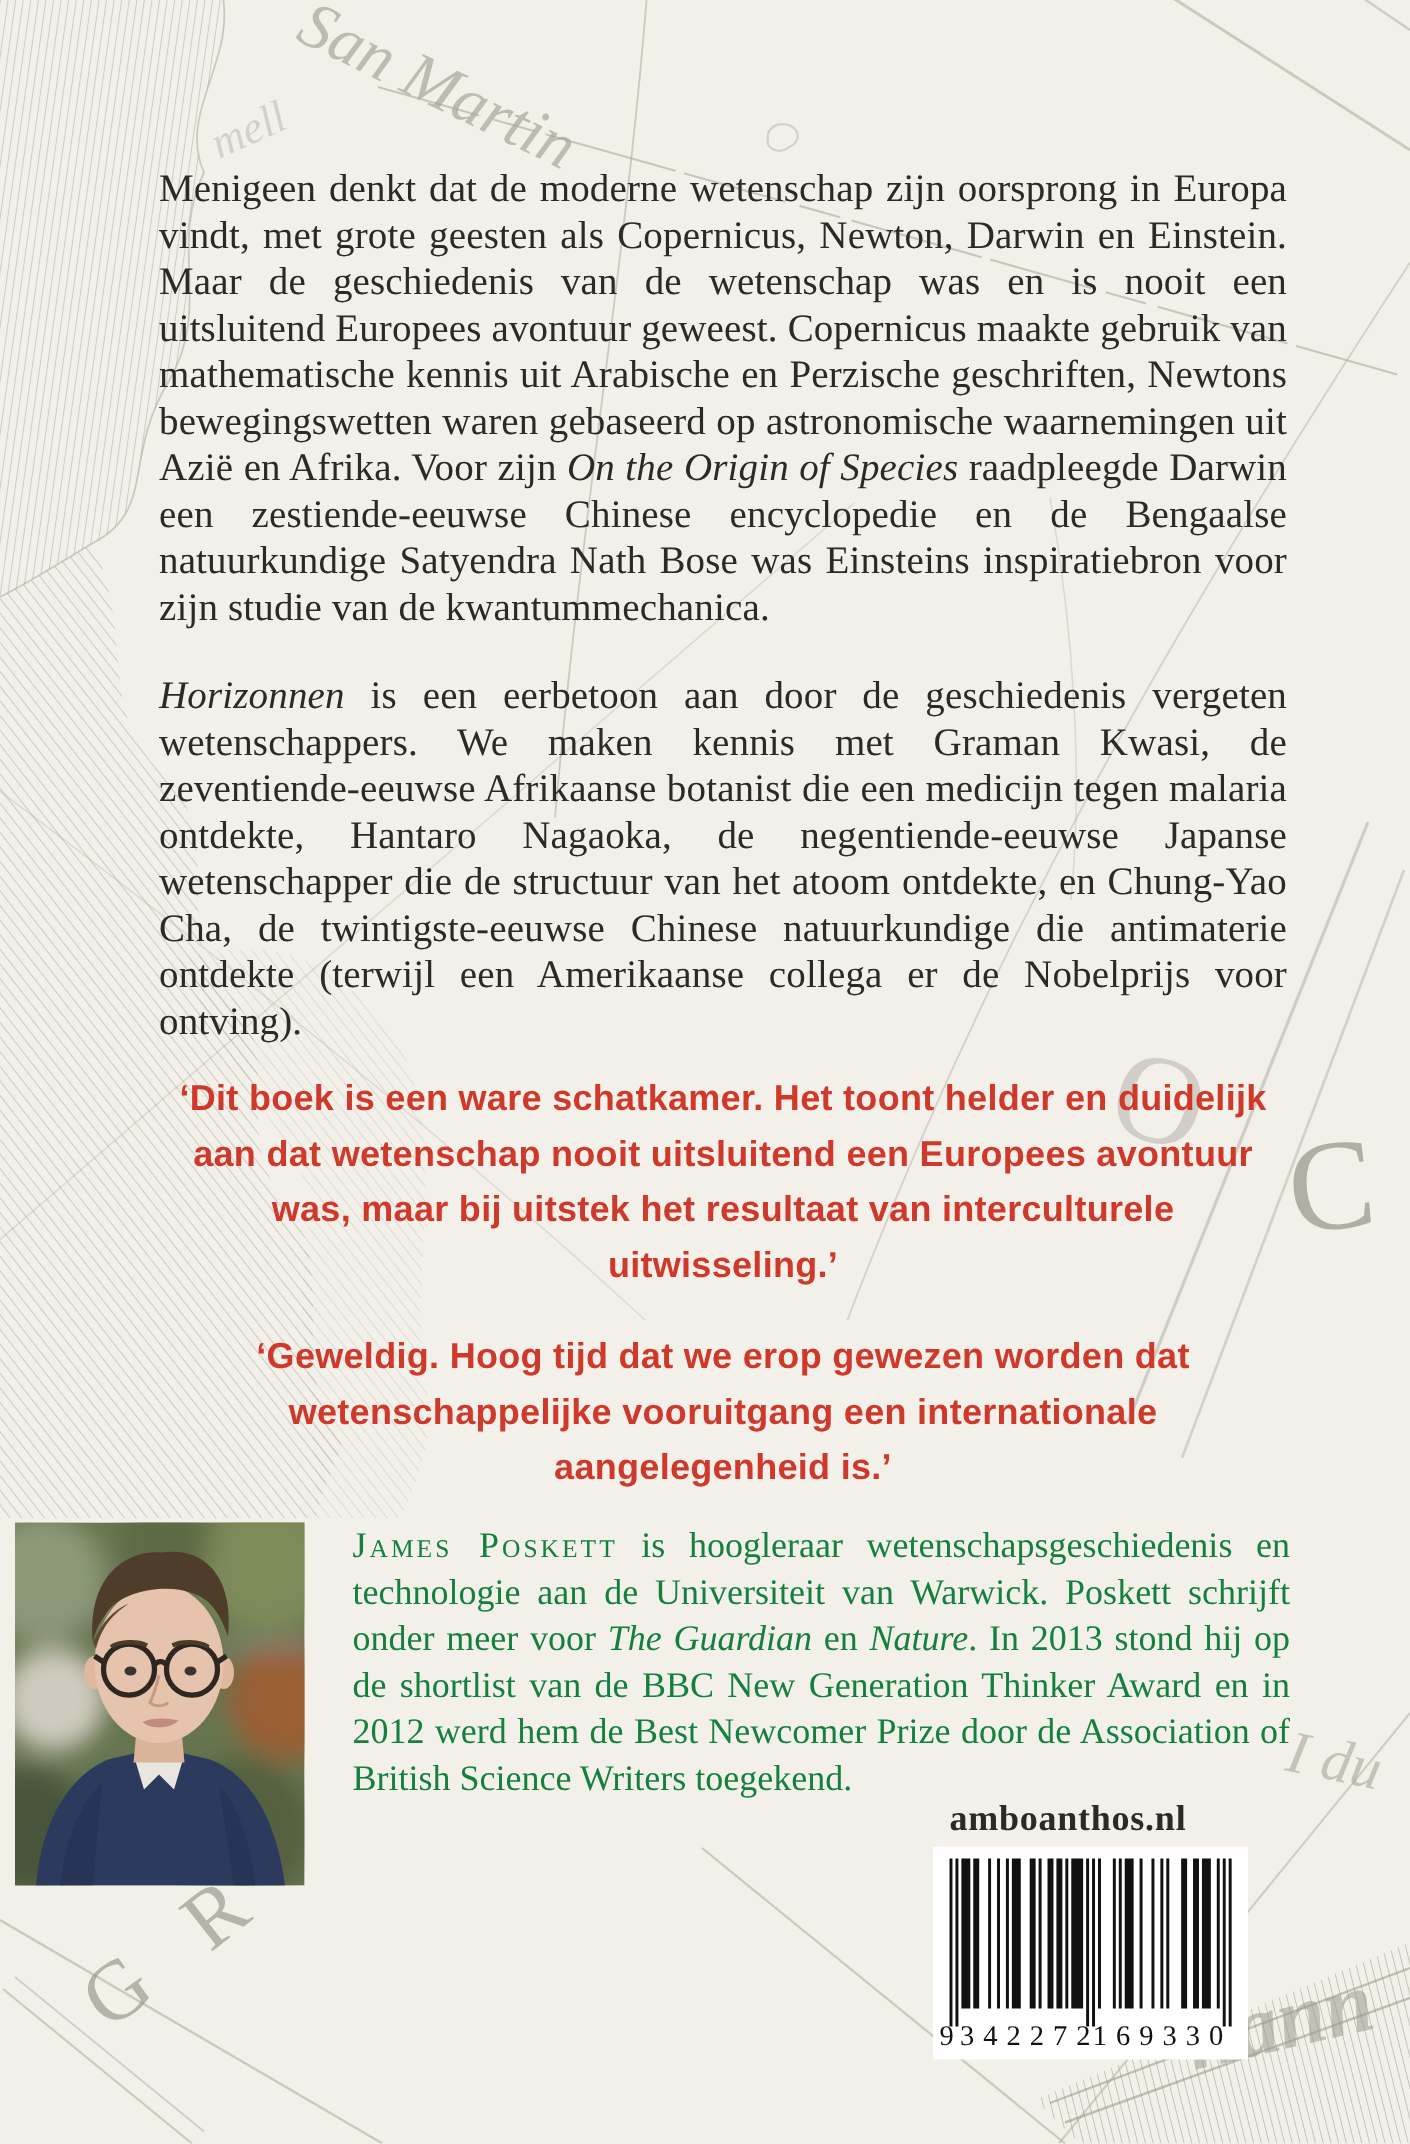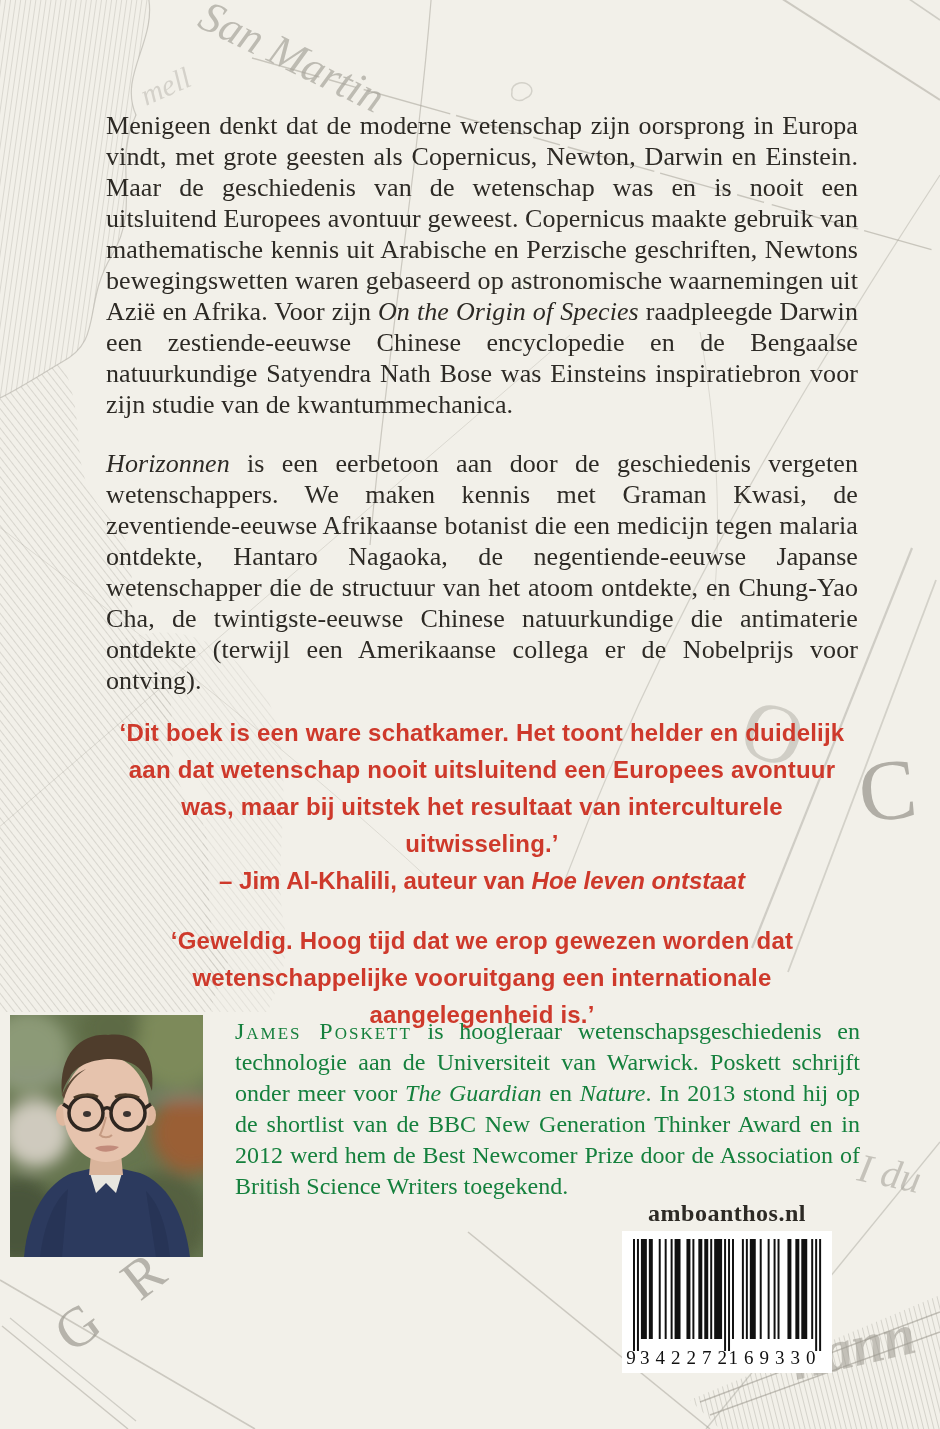--- a/index.html
+++ b/index.html
@@ -27,21 +27,21 @@
   .quote-text{font-size:24px;line-height:37px;letter-spacing:0.2px;}
   .quote-attr{font-size:24px;line-height:34px;margin-top:2px;}
   .it{font-style:italic;}
   .sc{font-variant:small-caps;letter-spacing:2px;}
 
   .photo{position:absolute;left:10px;top:1015px;width:193px;height:242px;}
   .bio{
     position:absolute;left:235px;top:1016px;width:625px;margin:0;
     color:#15803d;font-size:24px;line-height:31px;text-align:justify;
   }
-  .publisher{position:absolute;left:622px;top:1200px;width:210px;}
+  .publisher{position:absolute;left:622px;top:1200px;width:180px;}
   .website{
     text-align:center;font-weight:bold;font-size:24px;color:#2d2a25;
     font-family:"Liberation Serif", serif;margin-bottom:4px;letter-spacing:0.5px;
   }
   .barcode-box{width:210px;height:142px;background:#ffffff;position:relative;}
   .barcode-box svg{position:absolute;left:0;top:0;}
   .barcode-digits{
     position:absolute;left:0;bottom:4px;width:100%;display:flex;
     font-family:"Liberation Serif", serif;font-size:19px;color:#111;
   }
@@ -105,21 +105,20 @@
     <text class="map-script" transform="translate(796,1380) rotate(-13)" font-size="58" font-weight="bold" opacity="0.55" fill="#9d9a91">hann</text>
   </g>
 </svg>
 
 <div class="column">
   <p class="body gap"><span>Menigeen denkt dat de moderne wetenschap zijn oorsprong in Europa vindt, met grote geesten als Copernicus, Newton, Darwin en Einstein. Maar de geschiedenis van de wetenschap was en is nooit een uitsluitend Europees avontuur geweest. Copernicus maakte gebruik van mathematische kennis uit Arabische en Perzische geschriften, Newtons bewegingswetten waren gebaseerd op astronomische waarnemingen uit Azië en Afrika. Voor zijn </span><span class="it">On the Origin of Species</span><span> raadpleegde Darwin een zestiende-eeuwse Chinese encyclopedie en de Bengaalse natuurkundige Satyendra Nath Bose was Einsteins inspiratiebron voor zijn studie van de kwantummechanica.</span></p>
   <p class="body"><span class="it">Horizonnen</span><span> is een eerbetoon aan door de geschiedenis vergeten wetenschappers. We maken kennis met Graman Kwasi, de zeventiende-eeuwse Afrikaanse botanist die een medicijn tegen malaria ontdekte, Hantaro Nagaoka, de negentiende-eeuwse Japanse wetenschapper die de structuur van het atoom ontdekte, en Chung-Yao Cha, de twintigste-eeuwse Chinese natuurkundige die antimaterie ontdekte (terwijl een Amerikaanse collega er de Nobelprijs voor ontving).</span></p>
 
   <div class="quote quote-1">
     <div class="quote-text">‘Dit boek is een ware schatkamer. Het toont helder en duidelijk aan dat wetenschap nooit uitsluitend een Europees avontuur was, maar bij uitstek het resultaat van interculturele uitwisseling.’</div>
-    <div class="quote-attr"><span>– Jim Al-Khalili, auteur van </span><span class="it">Hoe leven ontstaat</span></div>
   </div>
 
   <div class="quote quote-2">
     <div class="quote-text">‘Geweldig. Hoog tijd dat we erop gewezen worden dat wetenschappelijke vooruitgang een internationale aangelegenheid is.’</div>
   </div>
 </div>
 
 <div class="photo">
   <svg width="193" height="242" viewBox="0 0 193 242">
     <defs>

